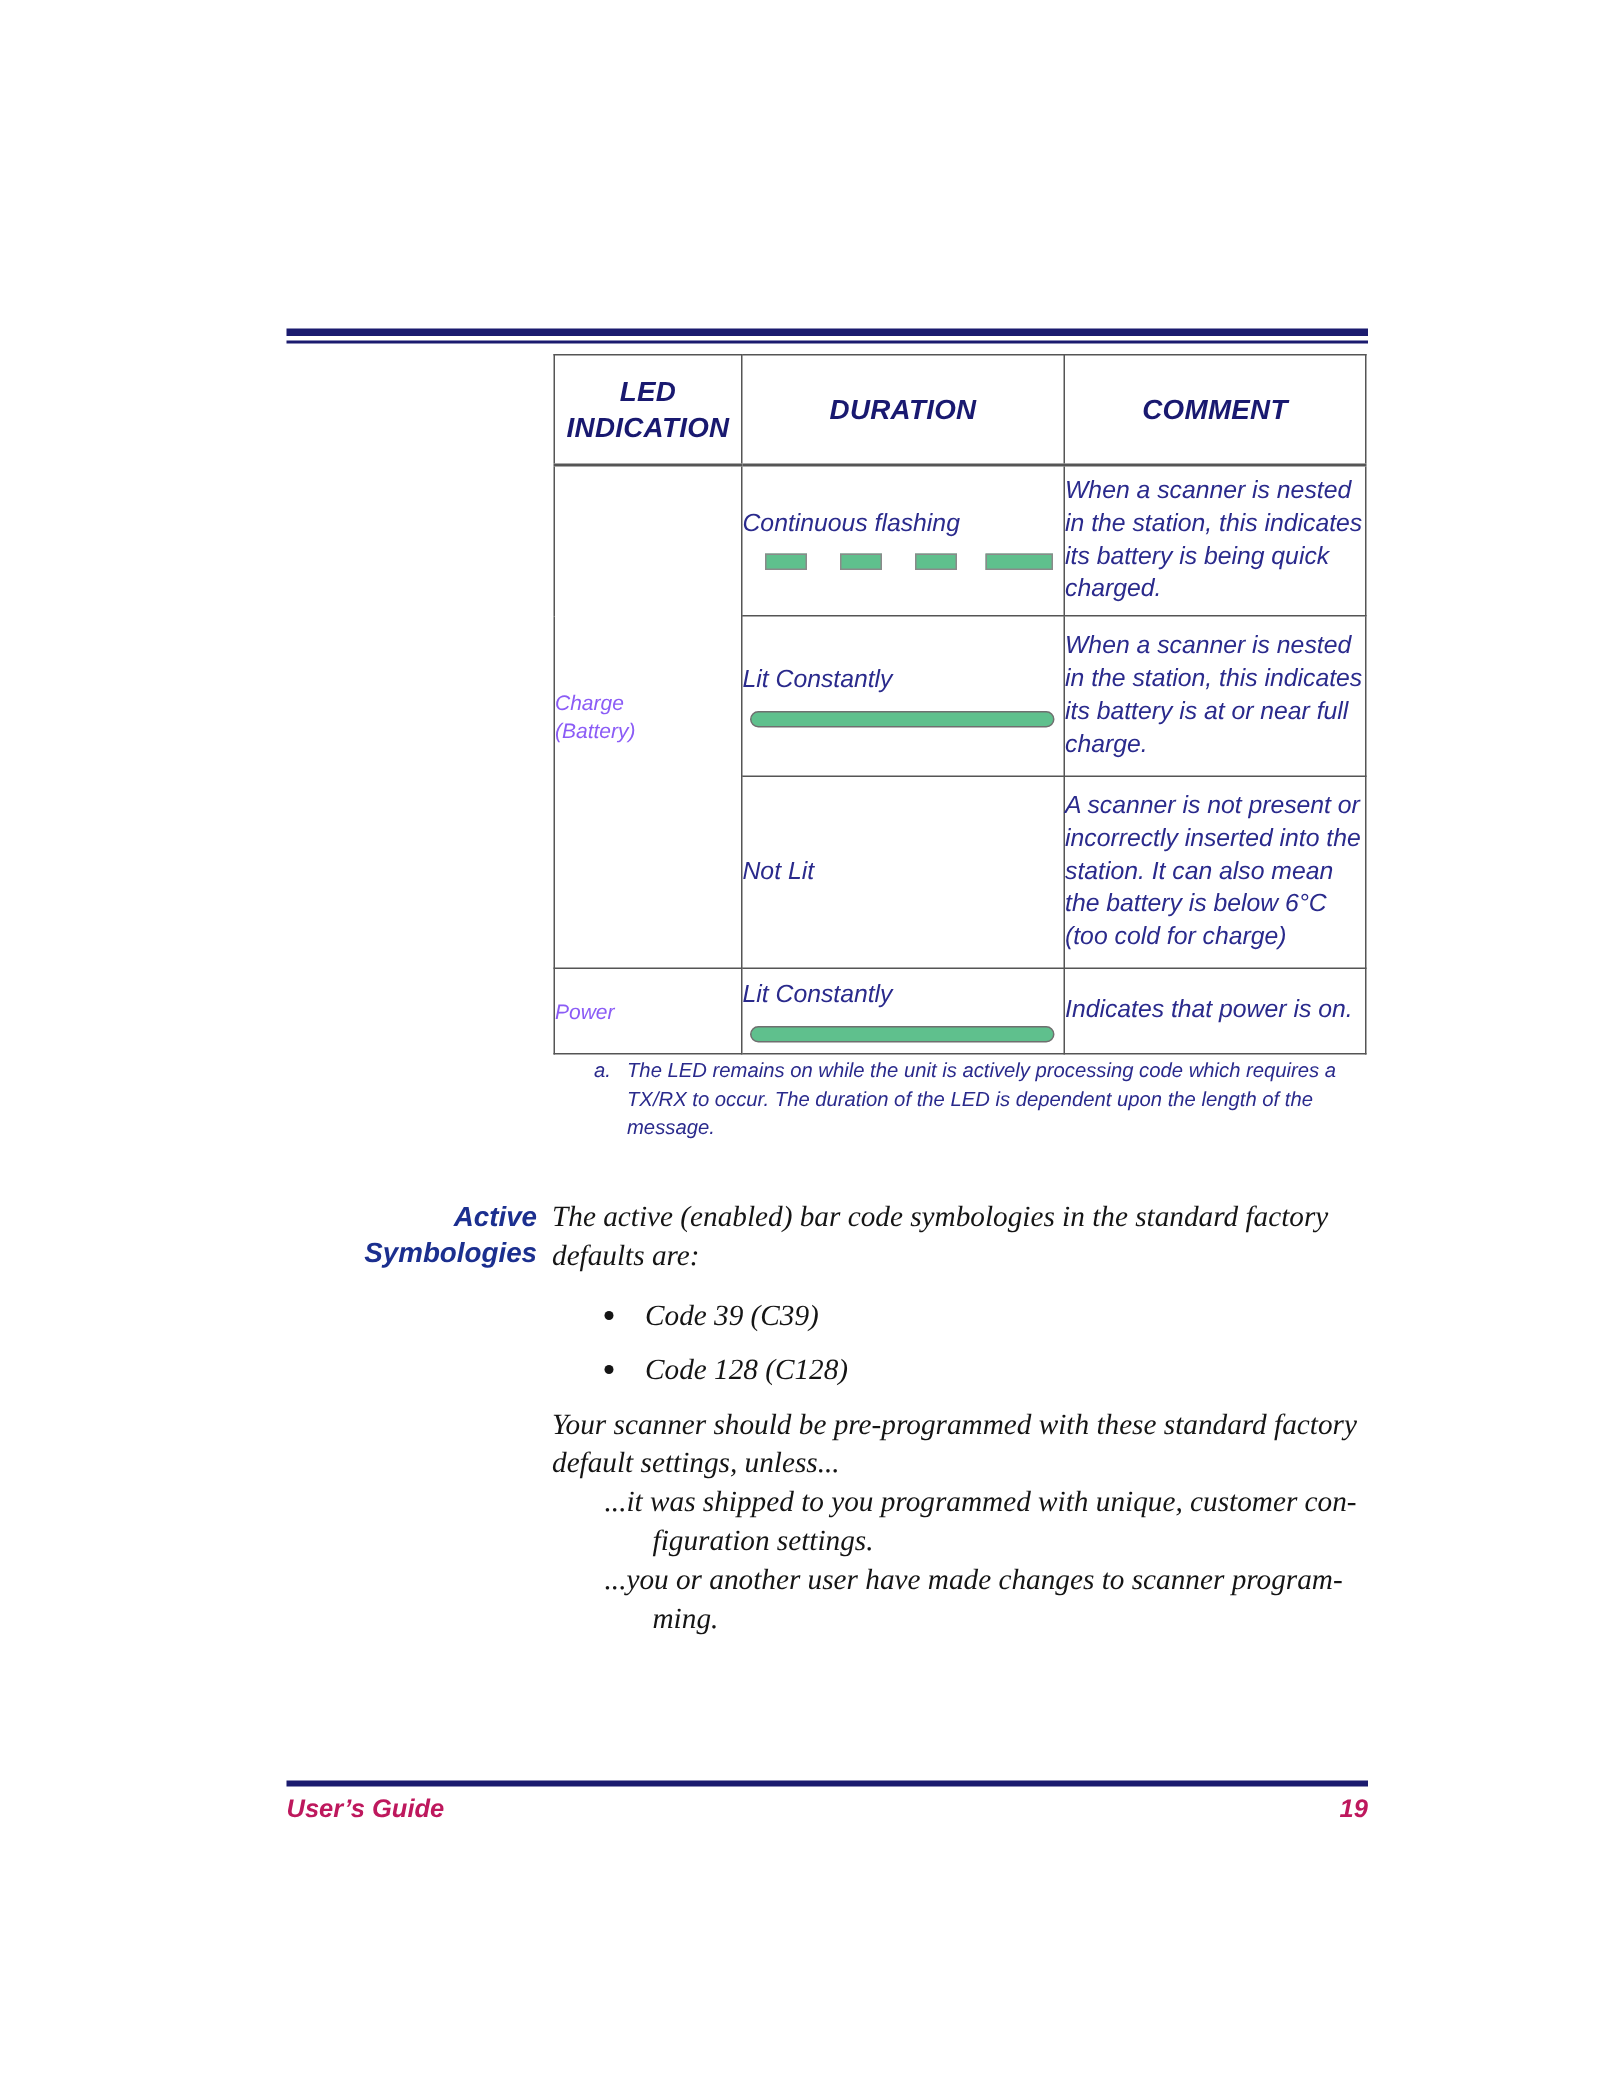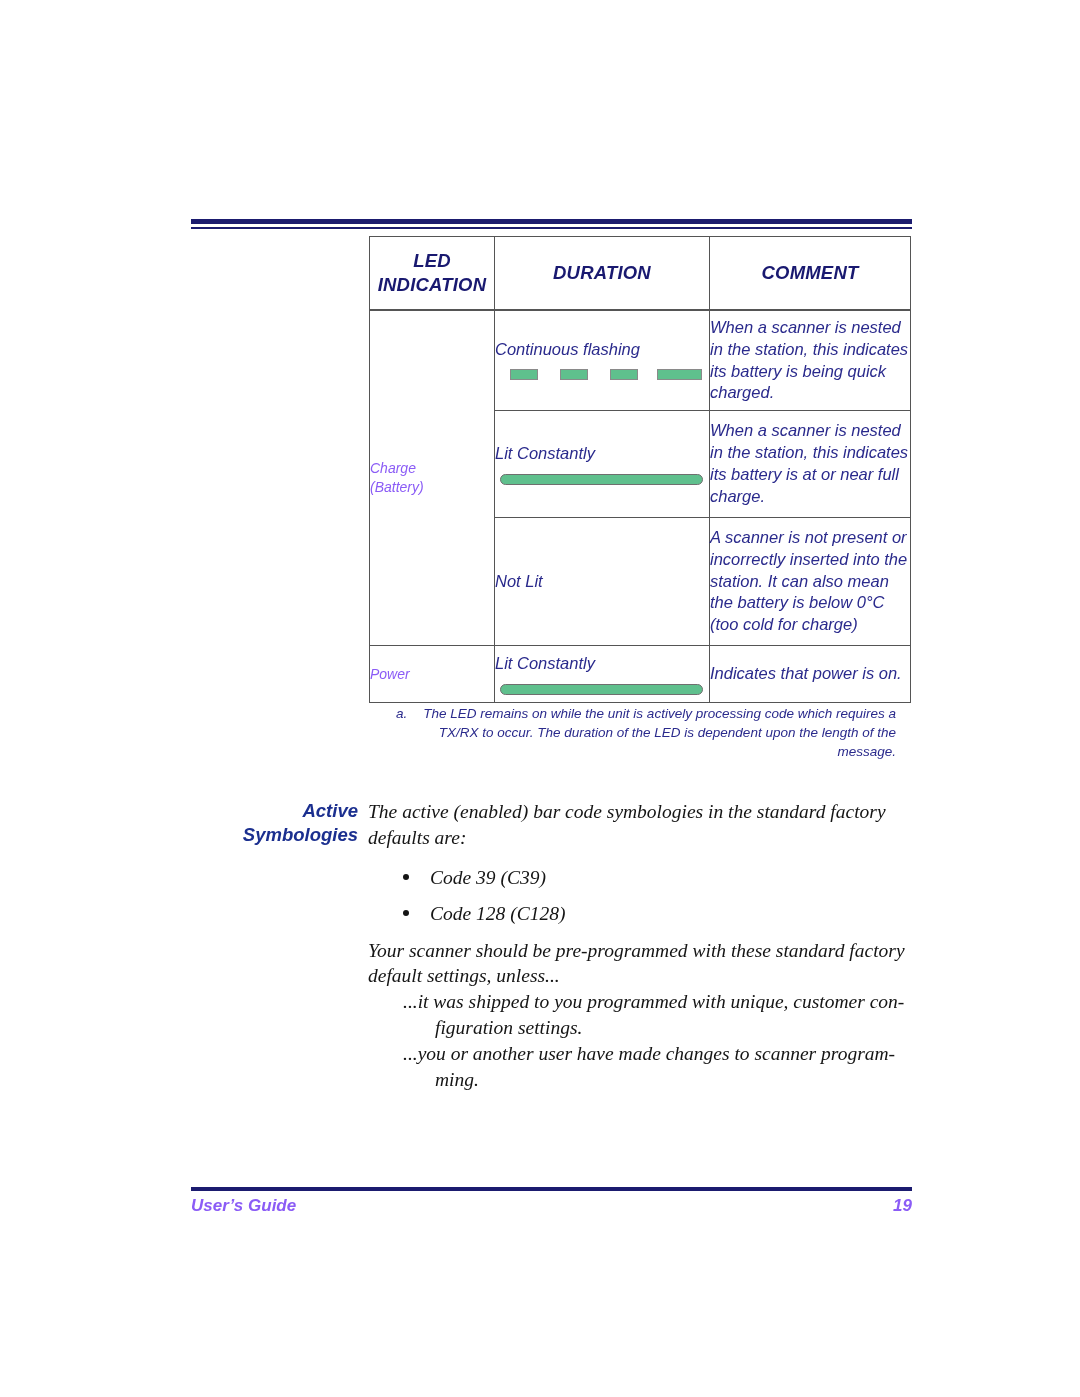--- a/index.html
+++ b/index.html
@@ -148,21 +148,20 @@
   }
   .footnote .fn-row {
     display: flex;
   }
   .footnote .fn-mark {
     width: 22px;
     flex: 0 0 22px;
   }
   .footnote .fn-text {
     flex: 1 1 auto;
-    text-align: right;
   }
 
   
   .section {
     position: absolute;
     left: 190px;
     top: 799px;
     width: 740px;
   }
   .sec-head {
@@ -234,21 +233,21 @@
     background: #1b1b6f;
   }
   .footer {
     position: absolute;
     left: 191px;
     top: 1196px;
     width: 721px;
     font-family: "Liberation Sans", sans-serif;
     font-weight: bold;
     font-size: 17px;
-    color: #8b5cf6;
+    color: #be185d;
     display: flex;
     justify-content: space-between;
     align-items: flex-start;
     gap: 25px;
   }
   .footer .pagenum {
     font-size: 17px;
   }
 </style>
 </head>
@@ -302,21 +301,21 @@
           <div>Lit Constantly</div>
           <div class="led-bar"></div>
         </td>
         <td class="cell-pad cmt">When a scanner is nested in the station, this indicates its battery is at or near full charge.</td>
       </tr>
 
       <tr class="row-notlit">
         <td class="cell-dur">
           <div>Not Lit</div>
         </td>
-        <td class="cell-pad cmt">A scanner is not present or incorrectly inserted into the station. It can also mean the battery is below 0°C (too cold for charge)</td>
+        <td class="cell-pad cmt">A scanner is not present or incorrectly inserted into the station. It can also mean the battery is below 6°C (too cold for charge)</td>
       </tr>
 
       <tr class="row-power">
         <td class="cell-ind">Power</td>
         <td class="cell-dur">
           <div>Lit Constantly</div>
           <div class="led-bar"></div>
         </td>
         <td class="cell-pad cmt">Indicates that power is on.</td>
       </tr>

